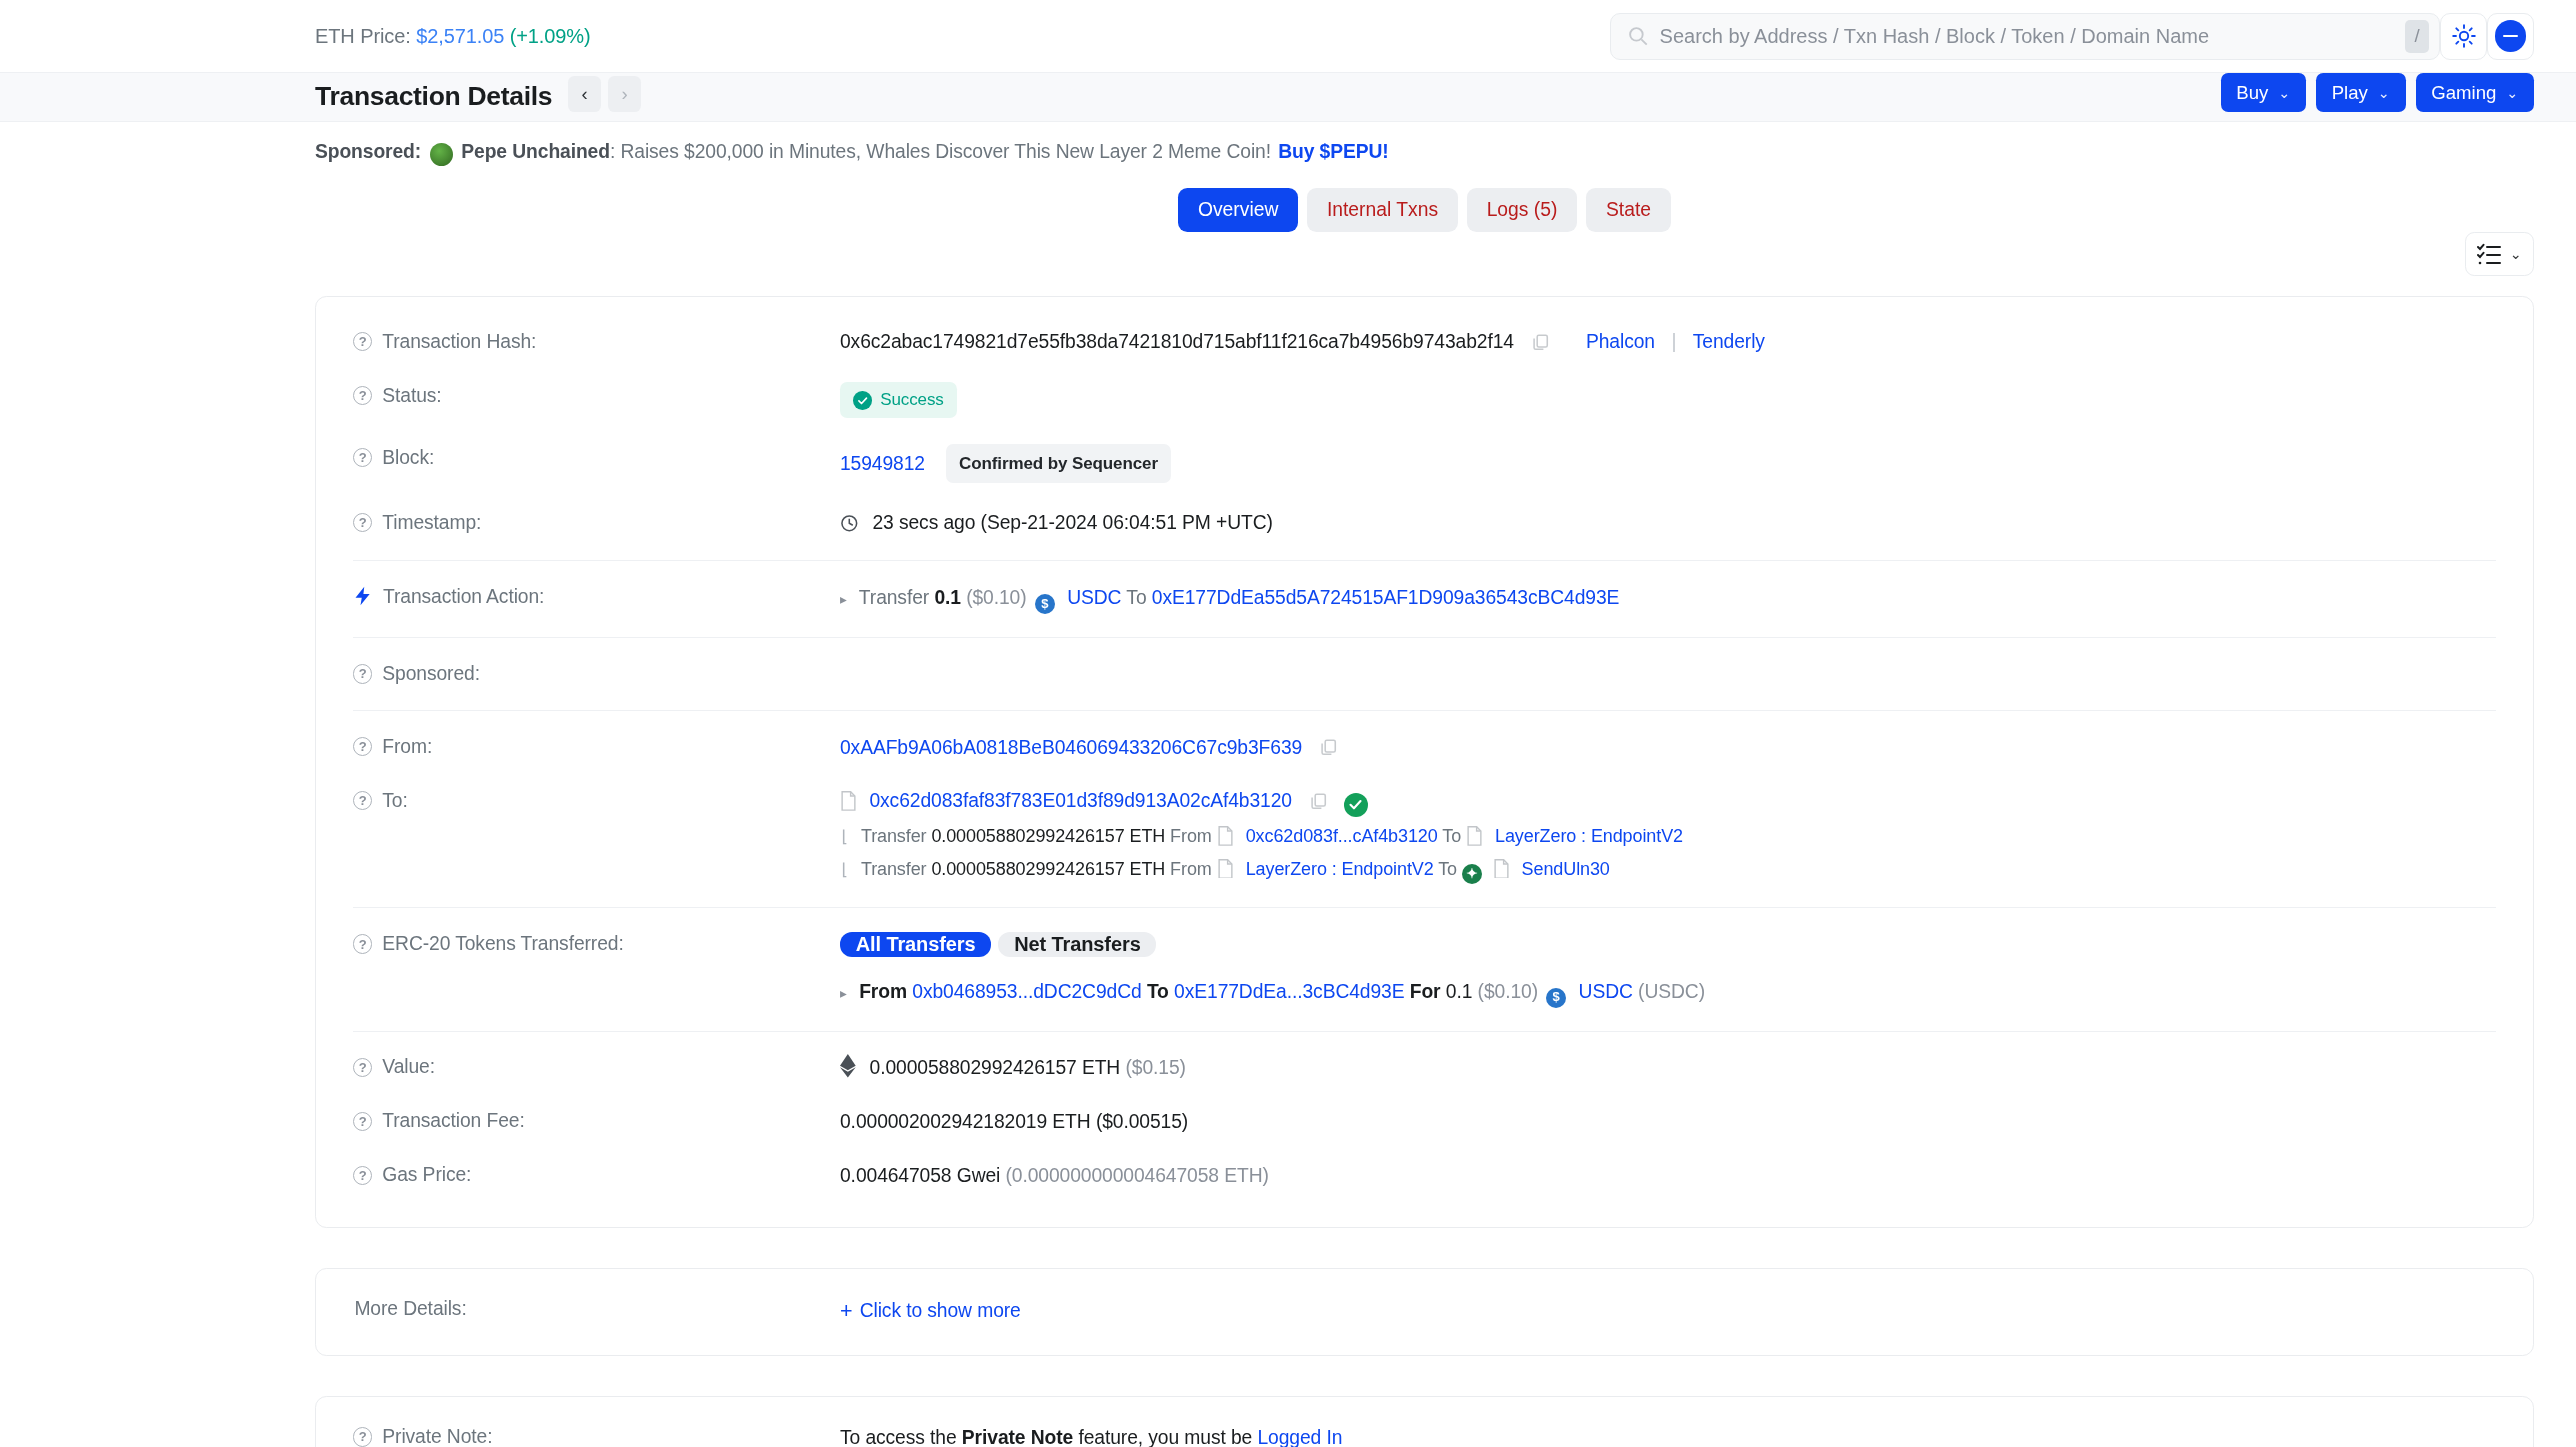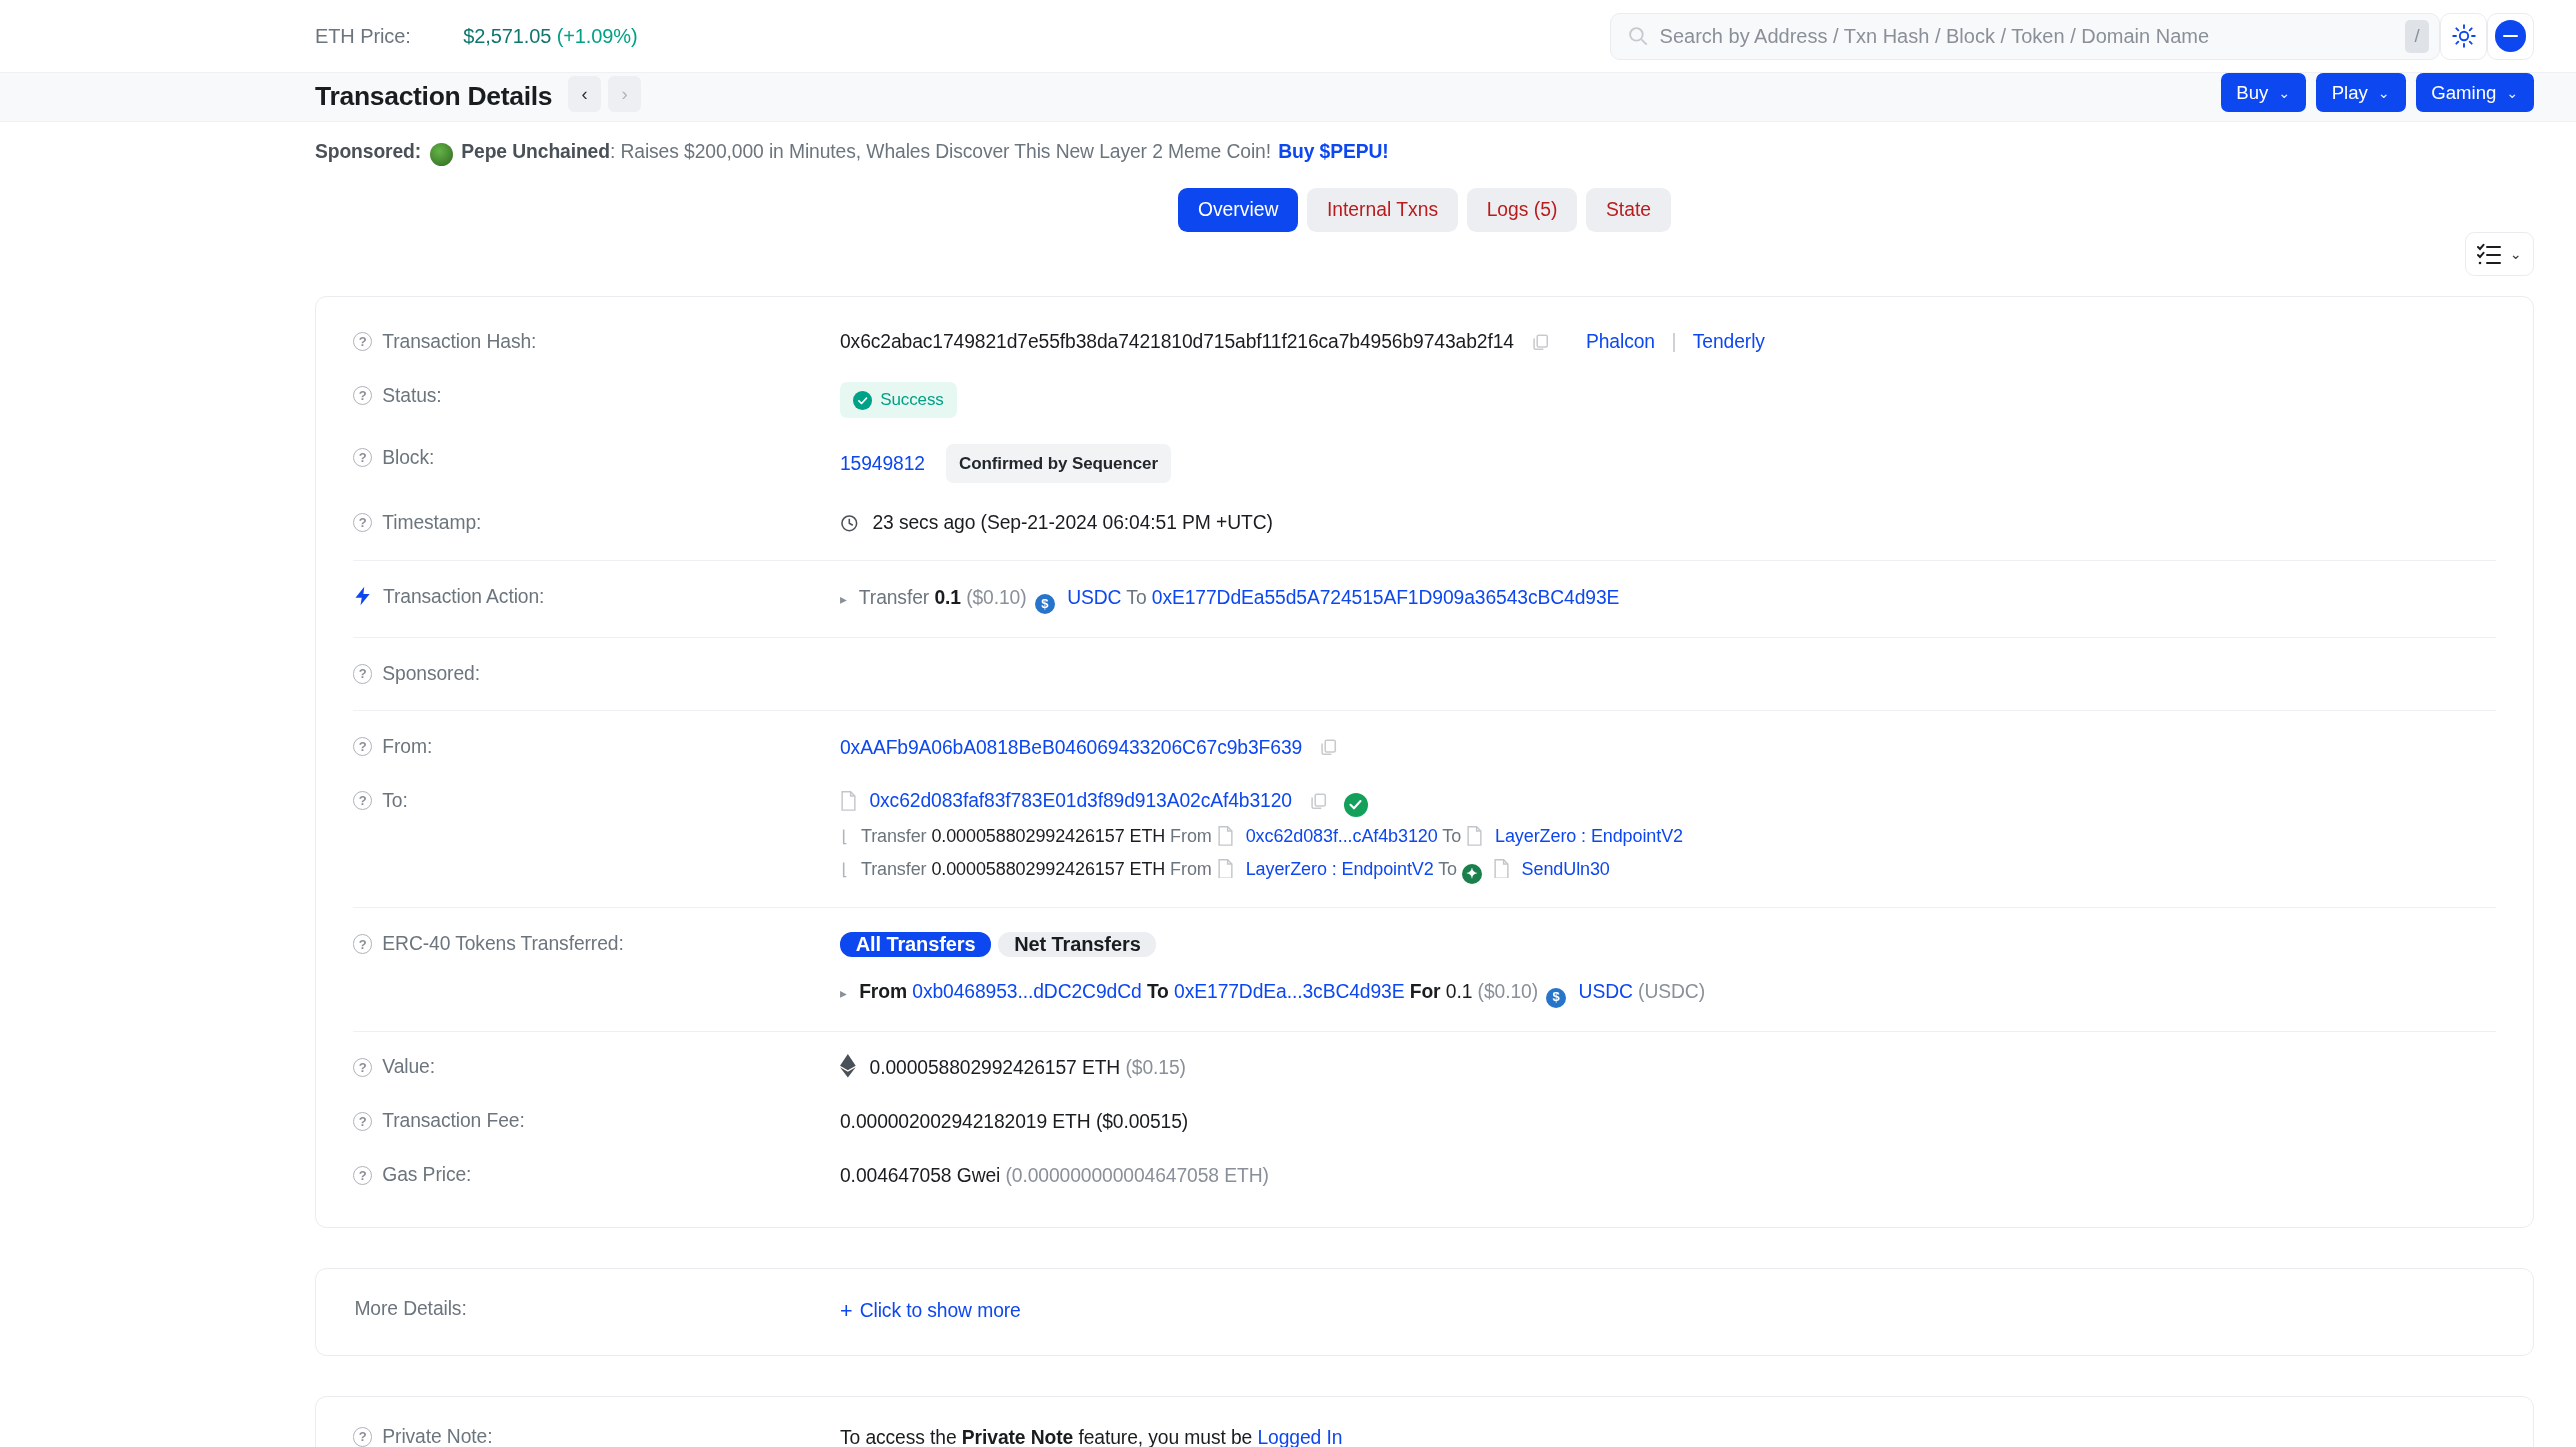--- a/index.html
+++ b/index.html
@@ -21,21 +21,21 @@
     align-items: center;
     padding: 0 42px 0 315px;
     position: relative;
   }
   .eth-price {
     font-size: 20px;
     color: #6c757d;
     white-space: nowrap;
     letter-spacing: -0.1px;
   }
-  .eth-price .val { color: #0f766e; margin-left: 47px; }
+  .eth-price .val { color: #3b82f6; }
   .eth-price .chg { color: #00a186; }
 
   .topbar-right {
     margin-left: auto;
     display: flex;
     align-items: center;
     gap: 0;
   }
   .searchbox {
     width: 830px;
@@ -581,21 +581,21 @@
         <a class="link">SendUln30</a>
       </div>
     </div>
   </div>
 
   <div class="divider"></div>
 
   <div class="row">
     <div class="lbl">
       <span class="qmark">?</span>
-      <span>ERC-40 Tokens Transferred:</span>
+      <span>ERC-20 Tokens Transferred:</span>
     </div>
     <div class="val">
       <div class="seg">
         <span class="seg-btn active">All Transfers</span>
         <span class="seg-btn">Net Transfers</span>
       </div>
       <div class="transfer-line">
         <span class="tri">▸</span>
         <b>From</b>
         <a class="link">0xb0468953...dDC2C9dCd</a>

